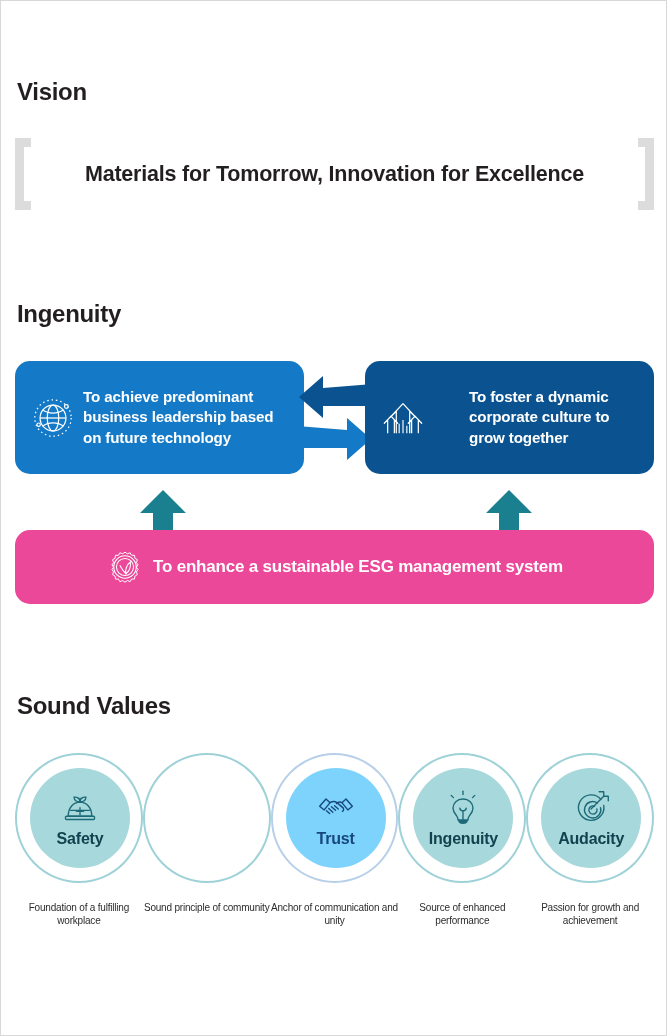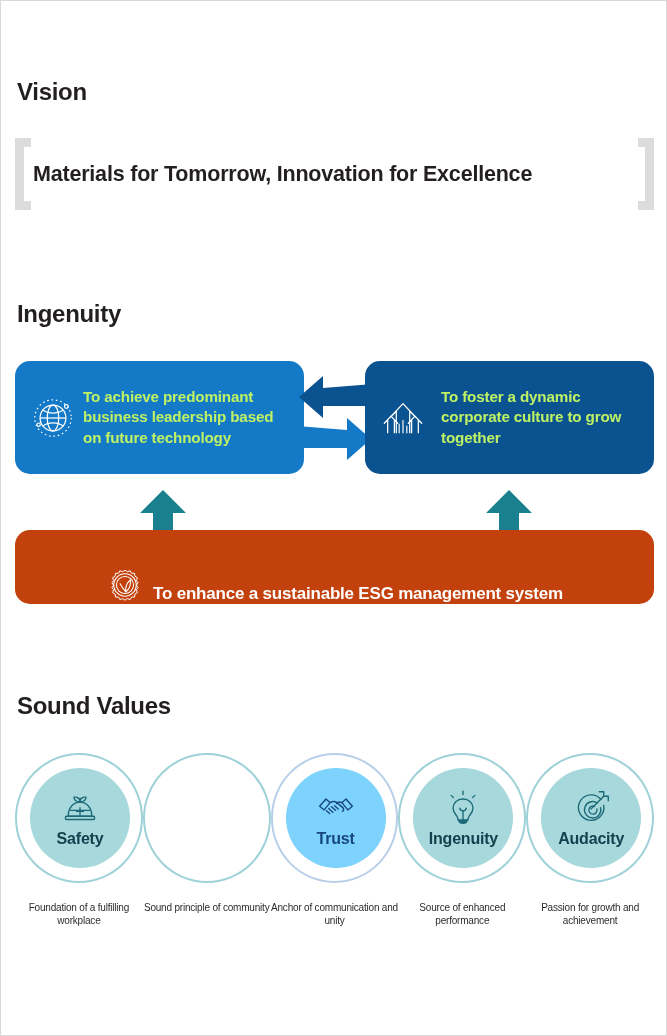--- a/index.html
+++ b/index.html
@@ -70,20 +70,21 @@
     background: #dcdcdc;
   }
   .bracket.left .arm-top { left: 4px; top: 0; }
   .bracket.left .arm-bot { left: 4px; bottom: 0; }
   .bracket.right::before { right: 4px; }
   .bracket.right .arm-top { right: 4px; top: 0; }
   .bracket.right .arm-bot { right: 4px; bottom: 0; }
 
   .vision-text {
     flex: 1 1 auto;
+    text-align: center;
     font-size: 21.5px;
     font-weight: bold;
     color: #231f20;
     letter-spacing: -0.2px;
     white-space: nowrap;
   }
 
   
   .strategy-area {
     position: absolute;
@@ -91,31 +92,32 @@
     top: 355px;
     width: 667px;
     height: 265px;
   }
   .sbox {
     position: absolute;
     border-radius: 15px;
     display: flex;
     align-items: center;
     padding: 0 14px;
-    color: #bef264;
+    color: #ffffff;
   }
   #sbox-left {
     left: 14px; top: 5px;
     width: 289px; height: 113px;
     background: #1479c6;
   }
   #sbox-right {
     left: 364px; top: 5px;
     width: 289px; height: 113px;
     background: #0b5390;
+    gap: 28px;
   }
   .sbox .ic {
     flex: 0 0 48px;
     width: 48px; height: 48px;
     display: flex; align-items: center; justify-content: center;
   }
   .sbox .stext {
     flex: 1 1 auto;
     font-size: 15.2px;
     font-weight: bold;
@@ -134,24 +136,24 @@
     height: 88px;
   }
 
   
   .esg-bar {
     position: absolute;
     left: 14px;
     top: 529px;
     width: 639px;
     height: 74px;
-    background: #c2410c;
+    background: #ec4899;
     border-radius: 15px;
     display: flex;
-    align-items: flex-end;
+    align-items: center;
     justify-content: center;
   }
   .esg-bar .ic {
     width: 38px; height: 38px;
     display: flex; align-items: center; justify-content: center;
     flex: 0 0 38px;
   }
   .esg-bar .etext {
     font-size: 17px;
     font-weight: bold;

